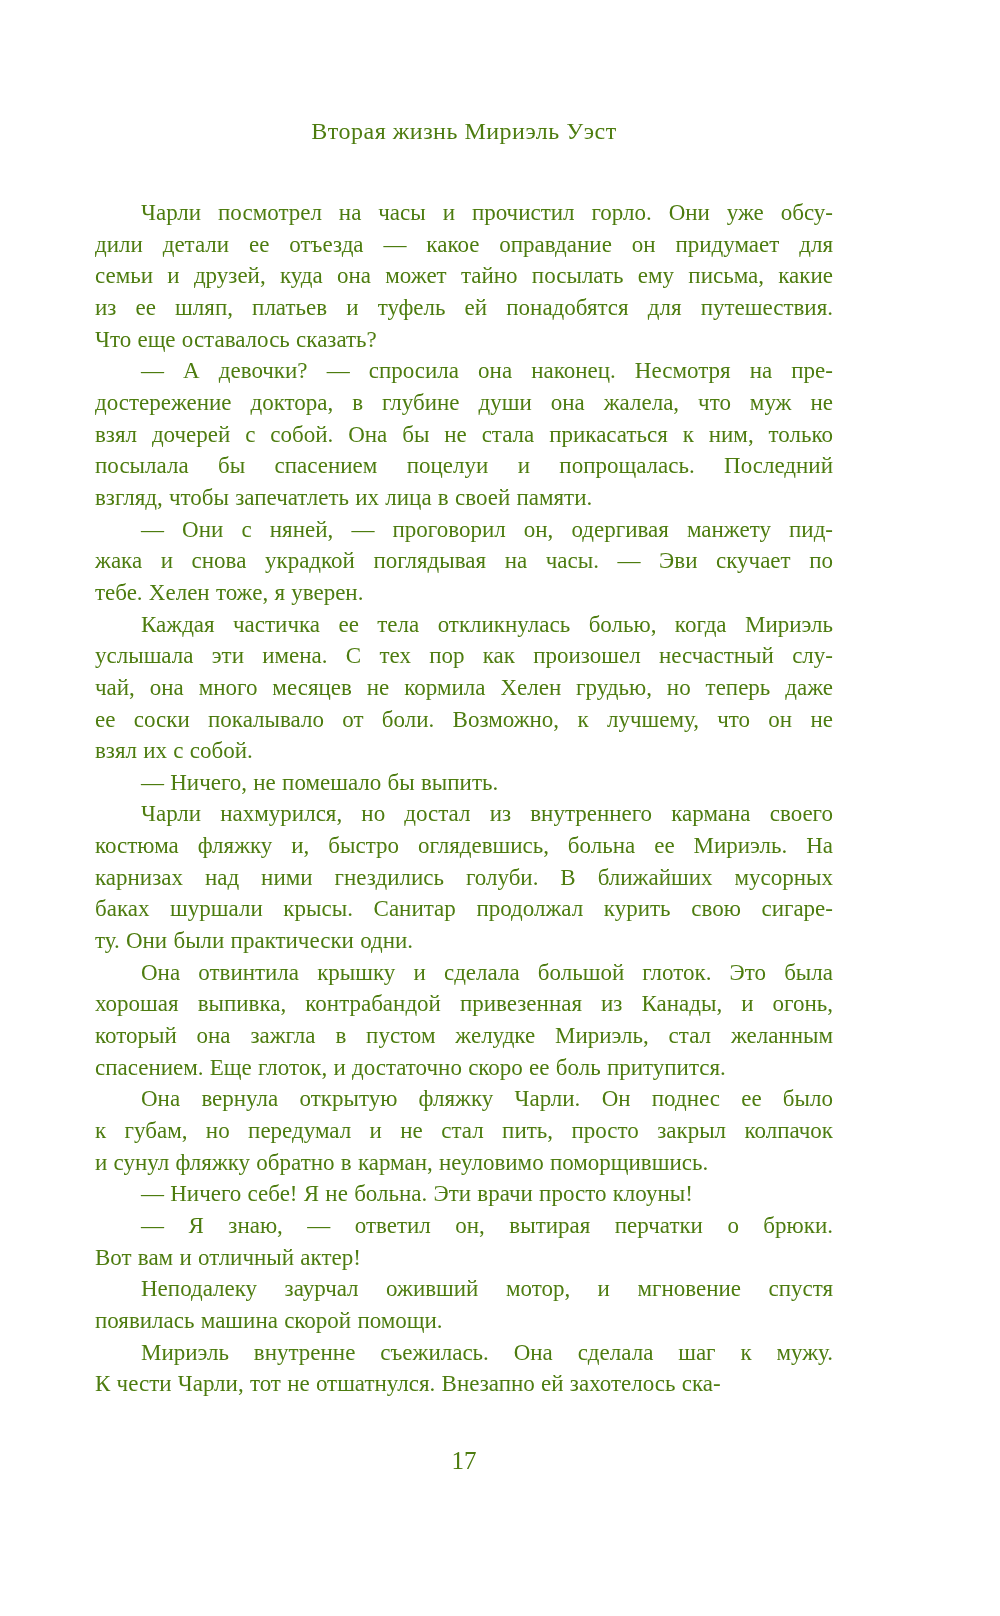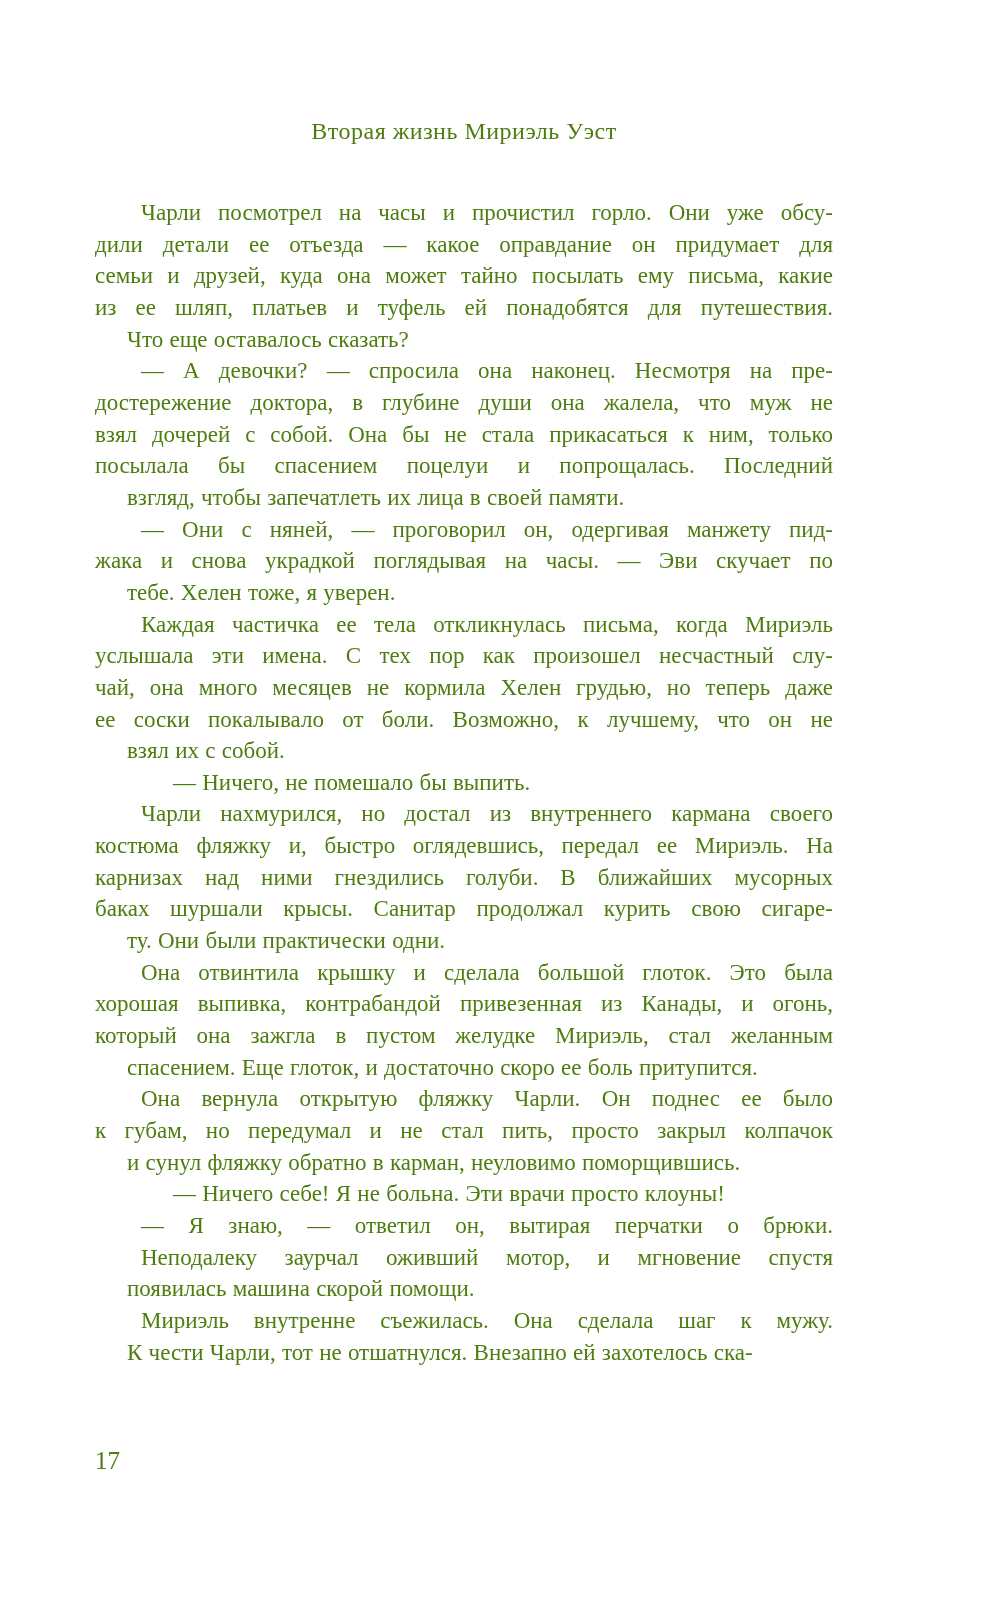--- a/index.html
+++ b/index.html
@@ -40,28 +40,27 @@
     text-align-last: justify;
     hyphens: none;
     word-spacing: 0.5px;
     font-family: Liberation Serif, serif;
   }
   .line.first {
     text-indent: 46px;
   }
   .line.last {
     text-align-last: left;
-    margin-left: 32px;
   }
   .page-number {
     position: absolute;
     top: 1446px;
     left: 95px;
     width: 738px;
-    text-align: left;
+    text-align: center;
     font-size: 25px;
     line-height: 30px;
   }
 </style>
 </head>
 <body>
 
 <div class="page">
   <header class="running-title">Вторая жизнь Мириэль Уэст</header>
 
@@ -72,40 +71,41 @@
       <div class="line">из ее шляп, платьев и туфель ей понадобятся для путешествия.</div>
       <div class="line last">Что еще оставалось сказать?</div>
       <div class="line first">— А девочки? — спросила она наконец. Несмотря на пре-</div>
       <div class="line">достережение доктора, в глубине души она жалела, что муж не</div>
       <div class="line">взял дочерей с собой. Она бы не стала прикасаться к ним, только</div>
       <div class="line">посылала бы спасением поцелуи и попрощалась. Последний</div>
       <div class="line last">взгляд, чтобы запечатлеть их лица в своей памяти.</div>
       <div class="line first">— Они с няней, — проговорил он, одергивая манжету пид-</div>
       <div class="line">жака и снова украдкой поглядывая на часы. — Эви скучает по</div>
       <div class="line last">тебе. Хелен тоже, я уверен.</div>
-      <div class="line first">Каждая частичка ее тела откликнулась письма, когда Мириэль</div>
+      <div class="line first">Каждая частичка ее тела откликнулась болью, когда Мириэль</div>
       <div class="line">услышала эти имена. С тех пор как произошел несчастный слу-</div>
       <div class="line">чай, она много месяцев не кормила Хелен грудью, но теперь даже</div>
       <div class="line">ее соски покалывало от боли. Возможно, к лучшему, что он не</div>
       <div class="line last">взял их с собой.</div>
       <div class="line first last">— Ничего, не помешало бы выпить.</div>
       <div class="line first">Чарли нахмурился, но достал из внутреннего кармана своего</div>
-      <div class="line">костюма фляжку и, быстро оглядевшись, передал ее Мириэль. На</div>
+      <div class="line">костюма фляжку и, быстро оглядевшись, больна ее Мириэль. На</div>
       <div class="line">карнизах над ними гнездились голуби. В ближайших мусорных</div>
       <div class="line">баках шуршали крысы. Санитар продолжал курить свою сигаре-</div>
       <div class="line last">ту. Они были практически одни.</div>
       <div class="line first">Она отвинтила крышку и сделала большой глоток. Это была</div>
       <div class="line">хорошая выпивка, контрабандой привезенная из Канады, и огонь,</div>
       <div class="line">который она зажгла в пустом желудке Мириэль, стал желанным</div>
       <div class="line last">спасением. Еще глоток, и достаточно скоро ее боль притупится.</div>
       <div class="line first">Она вернула открытую фляжку Чарли. Он поднес ее было</div>
       <div class="line">к губам, но передумал и не стал пить, просто закрыл колпачок</div>
       <div class="line last">и сунул фляжку обратно в карман, неуловимо поморщившись.</div>
       <div class="line first last">— Ничего себе! Я не больна. Эти врачи просто клоуны!</div>
       <div class="line first">— Я знаю, — ответил он, вытирая перчатки о брюки.</div>
+      <div class="line last">Вот вам и отличный актер!</div>
       <div class="line first">Неподалеку заурчал оживший мотор, и мгновение спустя</div>
       <div class="line last">появилась машина скорой помощи.</div>
       <div class="line first">Мириэль внутренне съежилась. Она сделала шаг к мужу.</div>
       <div class="line last">К чести Чарли, тот не отшатнулся. Внезапно ей захотелось ска-</div>
     </main>
 
   <footer class="page-number">17</footer>
 </div>
 
 </body></html>

